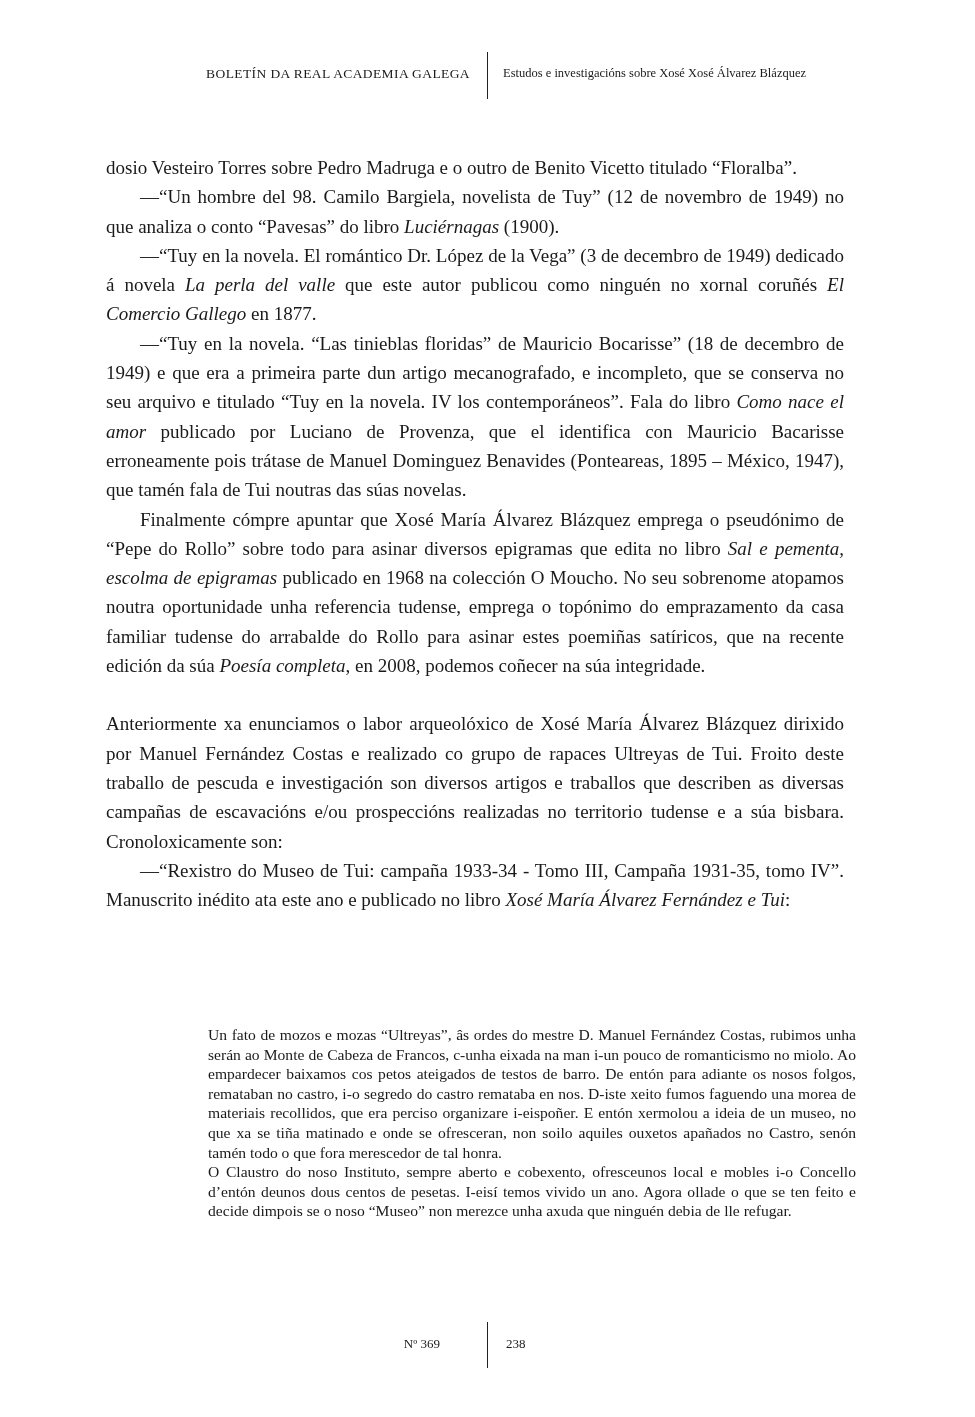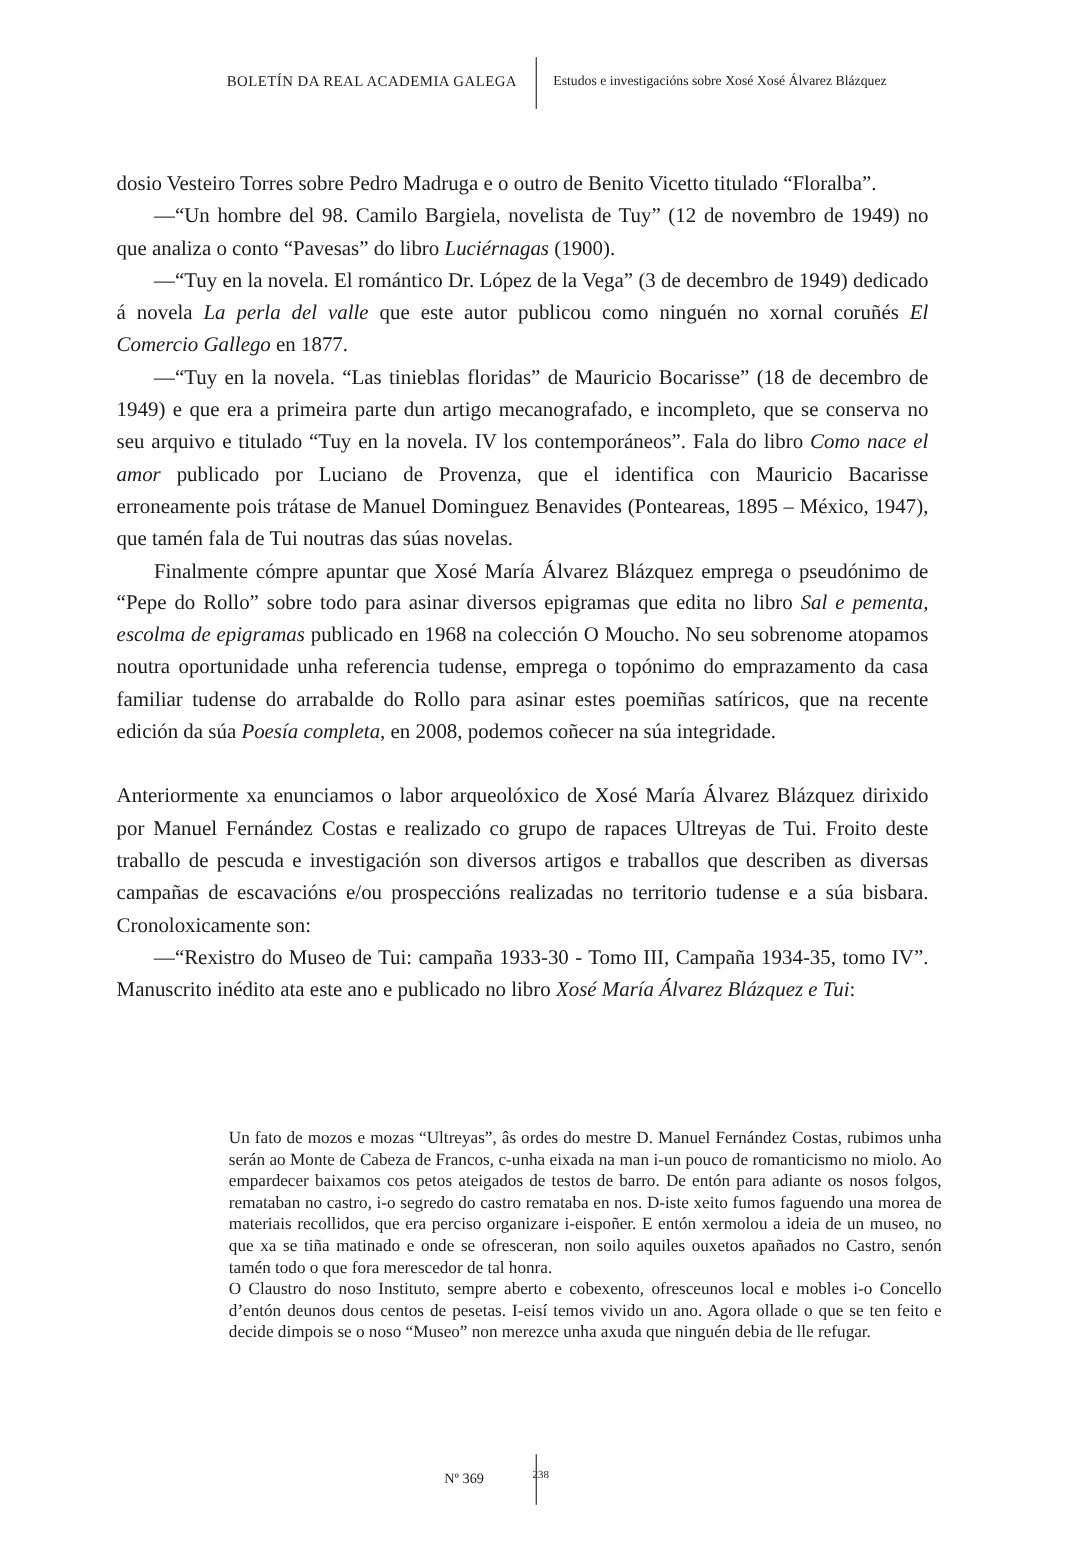--- a/index.html
+++ b/index.html
@@ -10,41 +10,41 @@
   .header-right { position: absolute; left: 503px; top: 14px; font-size: 12.5px; white-space: nowrap; }
   .body-text { position: absolute; left: 106px; top: 153px; width: 738px; font-size: 19px; line-height: 29.3px; text-align: justify; }
   .body-text p { margin: 0; }
   .indent { text-indent: 34px; }
   .section-gap { height: 29px; }
   .quote { position: absolute; left: 208px; top: 1025px; width: 648px; font-size: 15.6px; line-height: 19.6px; text-align: justify; }
   .quote p { margin: 0; }
   .footer { position: absolute; top: 1322px; left: 0; width: 975px; height: 46px; }
   .footer-left { position: absolute; right: 535px; top: 14px; font-size: 13px; white-space: nowrap; }
   .footer-divider { position: absolute; left: 487px; top: 0; width: 1px; height: 46px; background: #222; }
-  .footer-right { position: absolute; left: 484px; top: 14px; font-size: 10px; white-space: nowrap; text-align: right; }
+  .footer-right { position: absolute; left: 506px; top: 14px; font-size: 13px; white-space: nowrap; text-align: right; }
   i { font-style: italic; }
 </style>
 </head>
 <body>
 
 <div class="header">
   <div class="header-left">BOLETÍN DA REAL ACADEMIA GALEGA</div>
   <div class="header-divider"></div>
   <div class="header-right">Estudos e investigacións sobre Xosé Xosé Álvarez Blázquez</div>
 </div>
 
 <div class="body-text">
   <p><span>dosio Vesteiro Torres sobre Pedro Madruga e o outro de Benito Vicetto titulado “Floralba”.</span></p>
   <p class="indent"><span>—“Un hombre del 98. Camilo Bargiela, novelista de Tuy” (12 de novembro de 1949) no que analiza o conto “Pavesas” do libro </span><i>Luciérnagas</i><span> (1900).</span></p>
   <p class="indent"><span>—“Tuy en la novela. El romántico Dr. López de la Vega” (3 de decembro de 1949) dedicado á novela </span><i>La perla del valle</i><span> que este autor publicou como ninguén no xornal coruñés </span><i>El Comercio Gallego</i><span> en 1877.</span></p>
   <p class="indent"><span>—“Tuy en la novela. “Las tinieblas floridas” de Mauricio Bocarisse” (18 de decembro de 1949) e que era a primeira parte dun artigo mecanografado, e incompleto, que se conserva no seu arquivo e titulado “Tuy en la novela. IV los contemporáneos”. Fala do libro </span><i>Como nace el amor</i><span> publicado por Luciano de Provenza, que el identifica con Mauricio Bacarisse erroneamente pois trátase de Manuel Dominguez Benavides (Ponteareas, 1895 – México, 1947), que tamén fala de Tui noutras das súas novelas.</span></p>
   <p class="indent"><span>Finalmente cómpre apuntar que Xosé María Álvarez Blázquez emprega o pseudónimo de “Pepe do Rollo” sobre todo para asinar diversos epigramas que edita no libro </span><i>Sal e pementa, escolma de epigramas</i><span> publicado en 1968 na colección O Moucho. No seu sobrenome atopamos noutra oportunidade unha referencia tudense, emprega o topónimo do emprazamento da casa familiar tudense do arrabalde do Rollo para asinar estes poemiñas satíricos, que na recente edición da súa </span><i>Poesía completa</i><span>, en 2008, podemos coñecer na súa integridade.</span></p>
   <div class="section-gap"></div>
   <p>Anteriormente xa enunciamos o labor arqueolóxico de Xosé María Álvarez Blázquez dirixido por Manuel Fernández Costas e realizado co grupo de rapaces Ultreyas de Tui. Froito deste traballo de pescuda e investigación son diversos artigos e traballos que describen as diversas campañas de escavacións e/ou prospeccións realizadas no territorio tudense e a súa bisbara. Cronoloxicamente son:</p>
-  <p class="indent"><span>—“Rexistro do Museo de Tui: campaña 1933-30 - Tomo III, Campaña 1934-35, tomo IV”. Manuscrito inédito ata este ano e publicado no libro </span><i>Xosé María Álvarez Blázquez e Tui</i><span>:</span></p>
+  <p class="indent"><span>—“Rexistro do Museo de Tui: campaña 1933-34 - Tomo III, Campaña 1931-35, tomo IV”. Manuscrito inédito ata este ano e publicado no libro </span><i>Xosé María Álvarez Fernández e Tui</i><span>:</span></p>
 </div>
 
 <div class="quote">
   <p>Un fato de mozos e mozas “Ultreyas”, âs ordes do mestre D. Manuel Fernández Costas, rubimos unha serán ao Monte de Cabeza de Francos, c-unha eixada na man i-un pouco de romanticismo no miolo. Ao empardecer baixamos cos petos ateigados de testos de barro. De entón para adiante os nosos folgos, remataban no castro, i-o segredo do castro remataba en nos. D-iste xeito fumos faguendo una morea de materiais recollidos, que era perciso organizare i-eispoñer. E entón xermolou a ideia de un museo, no que xa se tiña matinado e onde se ofresceran, non soilo aquiles ouxetos apañados no Castro, senón tamén todo o que fora merescedor de tal honra.</p>
   <p>O Claustro do noso Instituto, sempre aberto e cobexento, ofresceunos local e mobles i-o Concello d’entón deunos dous centos de pesetas. I-eisí temos vivido un ano. Agora ollade o que se ten feito e decide dimpois se o noso “Museo” non merezce unha axuda que ninguén debia de lle refugar.</p>
 </div>
 
 <div class="footer">
   <div class="footer-left">Nº 369</div>
   <div class="footer-divider"></div>

